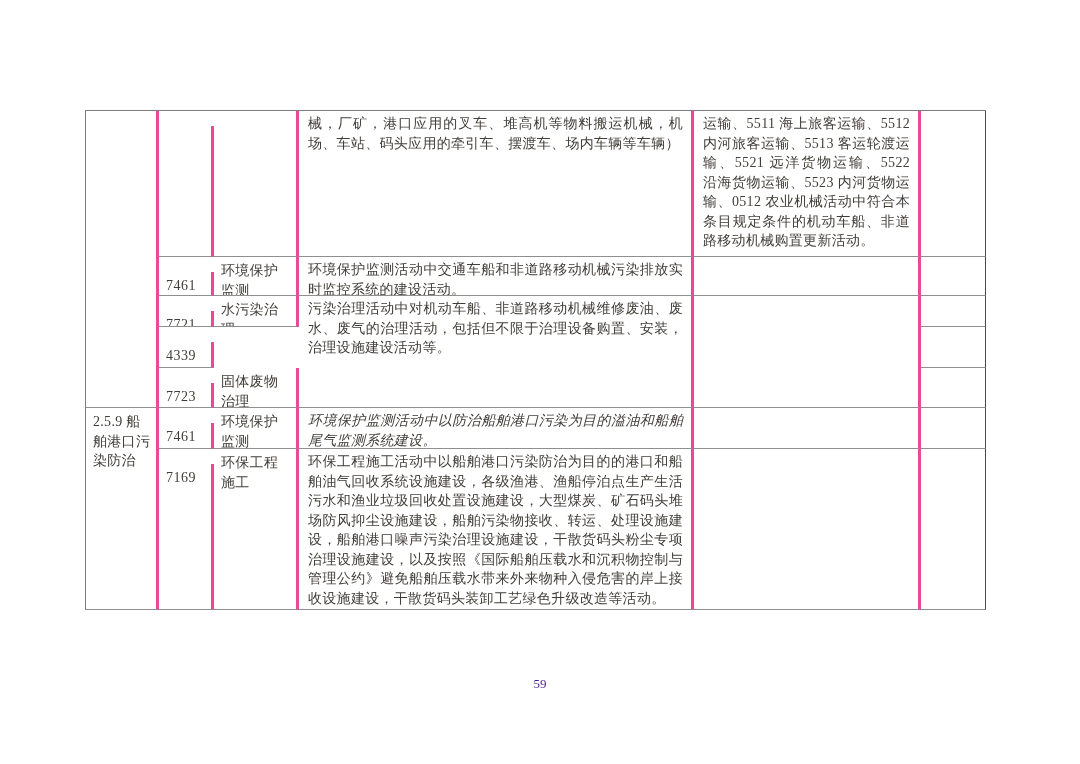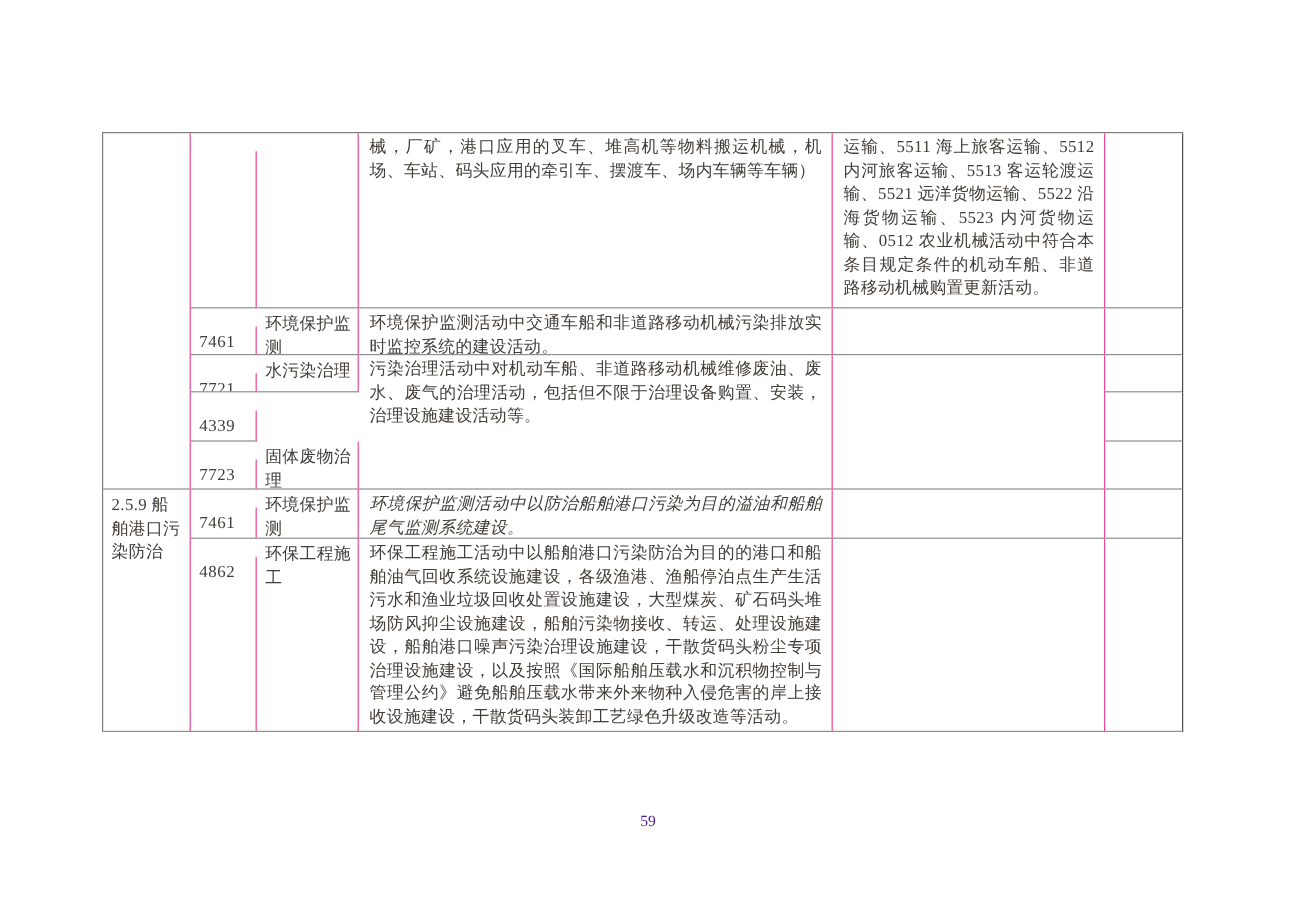--- a/index.html
+++ b/index.html
@@ -24,21 +24,21 @@
     width: 901px;
     display: grid;
     grid-template-columns: 73px 55px 85px 395px 227px 65px;
     grid-template-rows: 146px 39px 31px 41px 40px 41px 161px;
     border-top: 1px solid #7d7d7d;
     border-left: 1px solid #7d7d7d;
     box-sizing: border-box;
   }
   .cell {
     box-sizing: border-box;
-    border-right: 1px solid #ec4899;
+    border-right: 3px solid #ec4899;
     border-bottom: 1px solid #8f8f8f;
     overflow: hidden;
     color: #413d39;
     font-size: 14px;
     line-height: 19.5px;
     letter-spacing: 0.3px;
     padding: 2px 5px 0 7px;
   }
   .cell.right-edge { border-right: 1px solid #4a4a4a; }
   .cell.desc, .cell.notes {
@@ -101,21 +101,21 @@
     <div class="cell code" style="grid-column:2; grid-row:5;">7723</div>
     <div class="cell name" style="grid-column:3; grid-row:5;">固体废物治理</div>
     <div class="cell right-edge" style="grid-column:6; grid-row:5;"></div>
 
     <div class="cell code" style="grid-column:2; grid-row:6;">7461</div>
     <div class="cell name" style="grid-column:3; grid-row:6;">环境保护监测</div>
     <div class="cell desc" style="grid-column:4; grid-row:6;font-style:italic;">环境保护监测活动中以防治船舶港口污染为目的溢油和船舶尾气监测系统建设。</div>
     <div class="cell notes" style="grid-column:5; grid-row:6;"></div>
     <div class="cell right-edge" style="grid-column:6; grid-row:6;"></div>
 
-    <div class="cell code" style="grid-column:2; grid-row:7;">4862</div>
+    <div class="cell code" style="grid-column:2; grid-row:7;">7169</div>
     <div class="cell name" style="grid-column:3; grid-row:7;">环保工程施工</div>
     <div class="cell desc" style="grid-column:4; grid-row:7;">环保工程施工活动中以船舶港口污染防治为目的的港口和船舶油气回收系统设施建设，各级渔港、渔船停泊点生产生活污水和渔业垃圾回收处置设施建设，大型煤炭、矿石码头堆场防风抑尘设施建设，船舶污染物接收、转运、处理设施建设，船舶港口噪声污染治理设施建设，干散货码头粉尘专项治理设施建设，以及按照《国际船舶压载水和沉积物控制与管理公约》避免船舶压载水带来外来物种入侵危害的岸上接收设施建设，干散货码头装卸工艺绿色升级改造等活动。</div>
     <div class="cell notes" style="grid-column:5; grid-row:7;"></div>
     <div class="cell right-edge" style="grid-column:6; grid-row:7;"></div>
 
   </div>
 
   <div class="page-number">59</div>
 
 </div>

